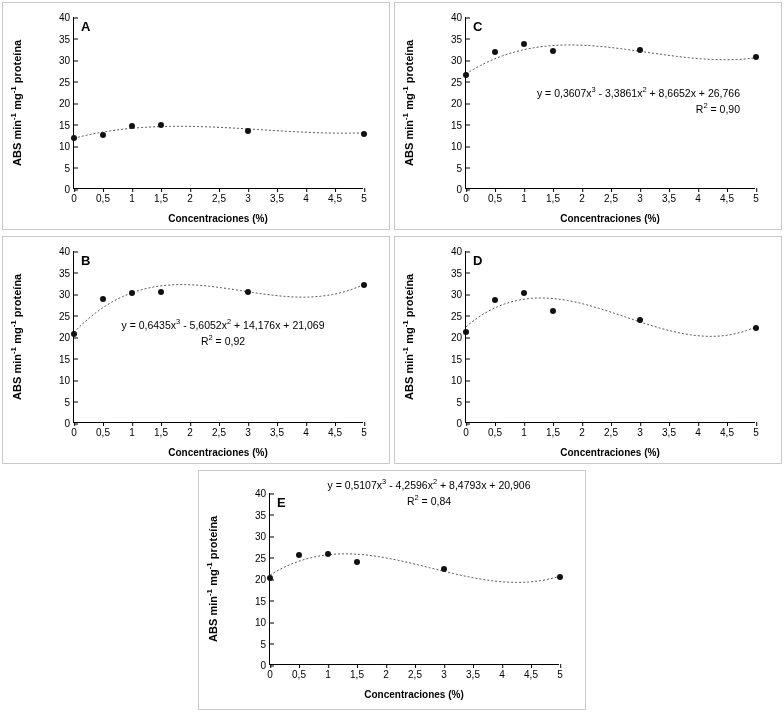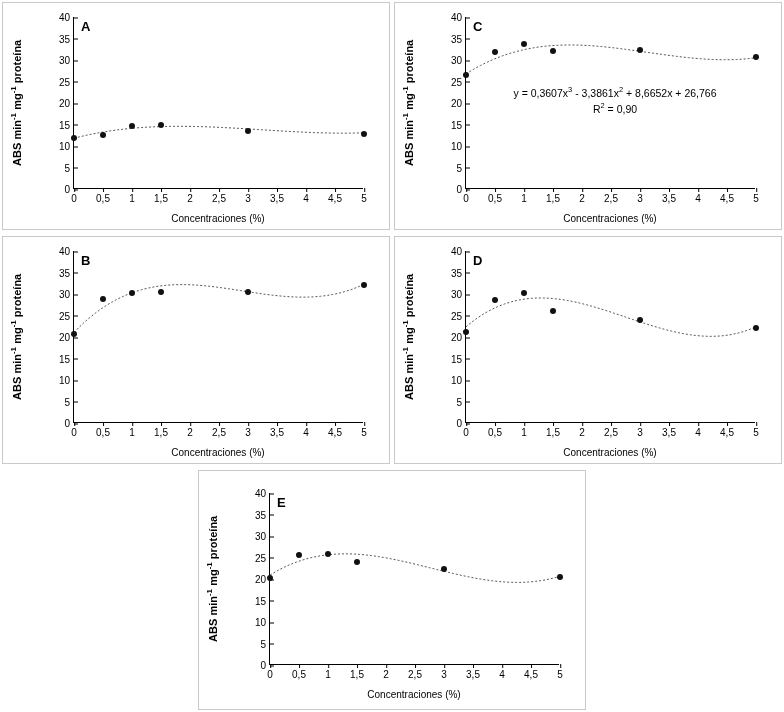--- a/index.html
+++ b/index.html
@@ -65,21 +65,21 @@
     top:-5px;
     width:1px;
     height:4px;
     background:#000;
   }
   .xlabel{
     position:absolute;
     left:0;right:0;
     text-align:center;
     font-size:10px;
-    font-weight:normal;
+    font-weight:bold;
   }
   .plabel{
     position:absolute;
     font-size:13px;
     font-weight:bold;
   }
   .eq{
     position:absolute;
     font-size:10.5px;
     line-height:1.45;
@@ -172,21 +172,21 @@
           </svg>
           <div class="dot" style="left: 0px; top: 57.62px;"></div>
           <div class="dot" style="left: 29px; top: 35.26px;"></div>
           <div class="dot" style="left: 58px; top: 26.66px;"></div>
           <div class="dot" style="left: 87px; top: 34.4px;"></div>
           <div class="dot" style="left: 174px; top: 33.11px;"></div>
           <div class="dot" style="left: 290px; top: 40.42px;"></div>
         </div>
         <div class="xlabel" style="left: 70px; width: 290px; top: 210px;">Concentraciones (%)</div>
         <div class="plabel" style="left: 78px; top: 16px;">C</div>
-        <div class="eq" style="left: 95px; top: 82px; width: 250px;">y = 0,3607x<sup>3</sup> - 3,3861x<sup>2</sup> + 8,6652x + 26,766<br>R<sup>2</sup> = 0,90</div>
+        <div class="eq" style="left: 95px; top: 82px; width: 250px; text-align: right;">y = 0,3607x<sup>3</sup> - 3,3861x<sup>2</sup> + 8,6652x + 26,766<br>R<sup>2</sup> = 0,90</div>
       </div>
     </div>
   <div class="panel" id="panel-B" style="left:2px;top:236px;width:388px;height:228px;">
       <div class="chart-wrap">
         <div class="ylabel" style="top: 14px; height: 172px;">
           <span>ABS  min<sup>-1</sup> mg<sup>-1</sup> proteína</span>
         </div>
         <div class="plot" style="left: 70px; top: 14px; width: 290px; height: 172px;">
           <div class="ytick" style="top: 172px;">0</div>
           <div class="ytick" style="top: 150.5px;">5</div>
@@ -213,20 +213,21 @@
           </svg>
           <div class="dot" style="left: 0px; top: 82.56px;"></div>
           <div class="dot" style="left: 29px; top: 48.16px;"></div>
           <div class="dot" style="left: 58px; top: 42.14px;"></div>
           <div class="dot" style="left: 87px; top: 40.85px;"></div>
           <div class="dot" style="left: 174px; top: 40.85px;"></div>
           <div class="dot" style="left: 290px; top: 33.54px;"></div>
         </div>
         <div class="xlabel" style="left: 70px; width: 290px; top: 210px;">Concentraciones (%)</div>
         <div class="plabel" style="left: 78px; top: 16px;">B</div>
+        <div class="eq" style="left: 90px; top: 80px; width: 260px;">y = 0,6435x<sup>3</sup> - 5,6052x<sup>2</sup> + 14,176x + 21,069<br>R<sup>2</sup> = 0,92</div>
       </div>
     </div>
   <div class="panel" id="panel-D" style="left:394px;top:236px;width:388px;height:228px;">
       <div class="chart-wrap">
         <div class="ylabel" style="top: 14px; height: 172px;">
           <span>ABS  min<sup>-1</sup> mg<sup>-1</sup> proteína</span>
         </div>
         <div class="plot" style="left: 70px; top: 14px; width: 290px; height: 172px;">
           <div class="ytick" style="top: 172px;">0</div>
           <div class="ytick" style="top: 150.5px;">5</div>
@@ -293,16 +294,17 @@
           </svg>
           <div class="dot" style="left: 0px; top: 85.14px;"></div>
           <div class="dot" style="left: 29px; top: 62.35px;"></div>
           <div class="dot" style="left: 58px; top: 61.06px;"></div>
           <div class="dot" style="left: 87px; top: 68.8px;"></div>
           <div class="dot" style="left: 174px; top: 76.11px;"></div>
           <div class="dot" style="left: 290px; top: 83.85px;"></div>
         </div>
         <div class="xlabel" style="left: 70px; width: 290px; top: 218px;">Concentraciones (%)</div>
         <div class="plabel" style="left: 78px; top: 24px;">E</div>
+        <div class="eq" style="left: 100px; top: 6px; width: 260px;">y = 0,5107x<sup>3</sup> - 4,2596x<sup>2</sup> + 8,4793x + 20,906<br>R<sup>2</sup> = 0,84</div>
       </div>
     </div>
 
 </div>
 
 </body></html>

